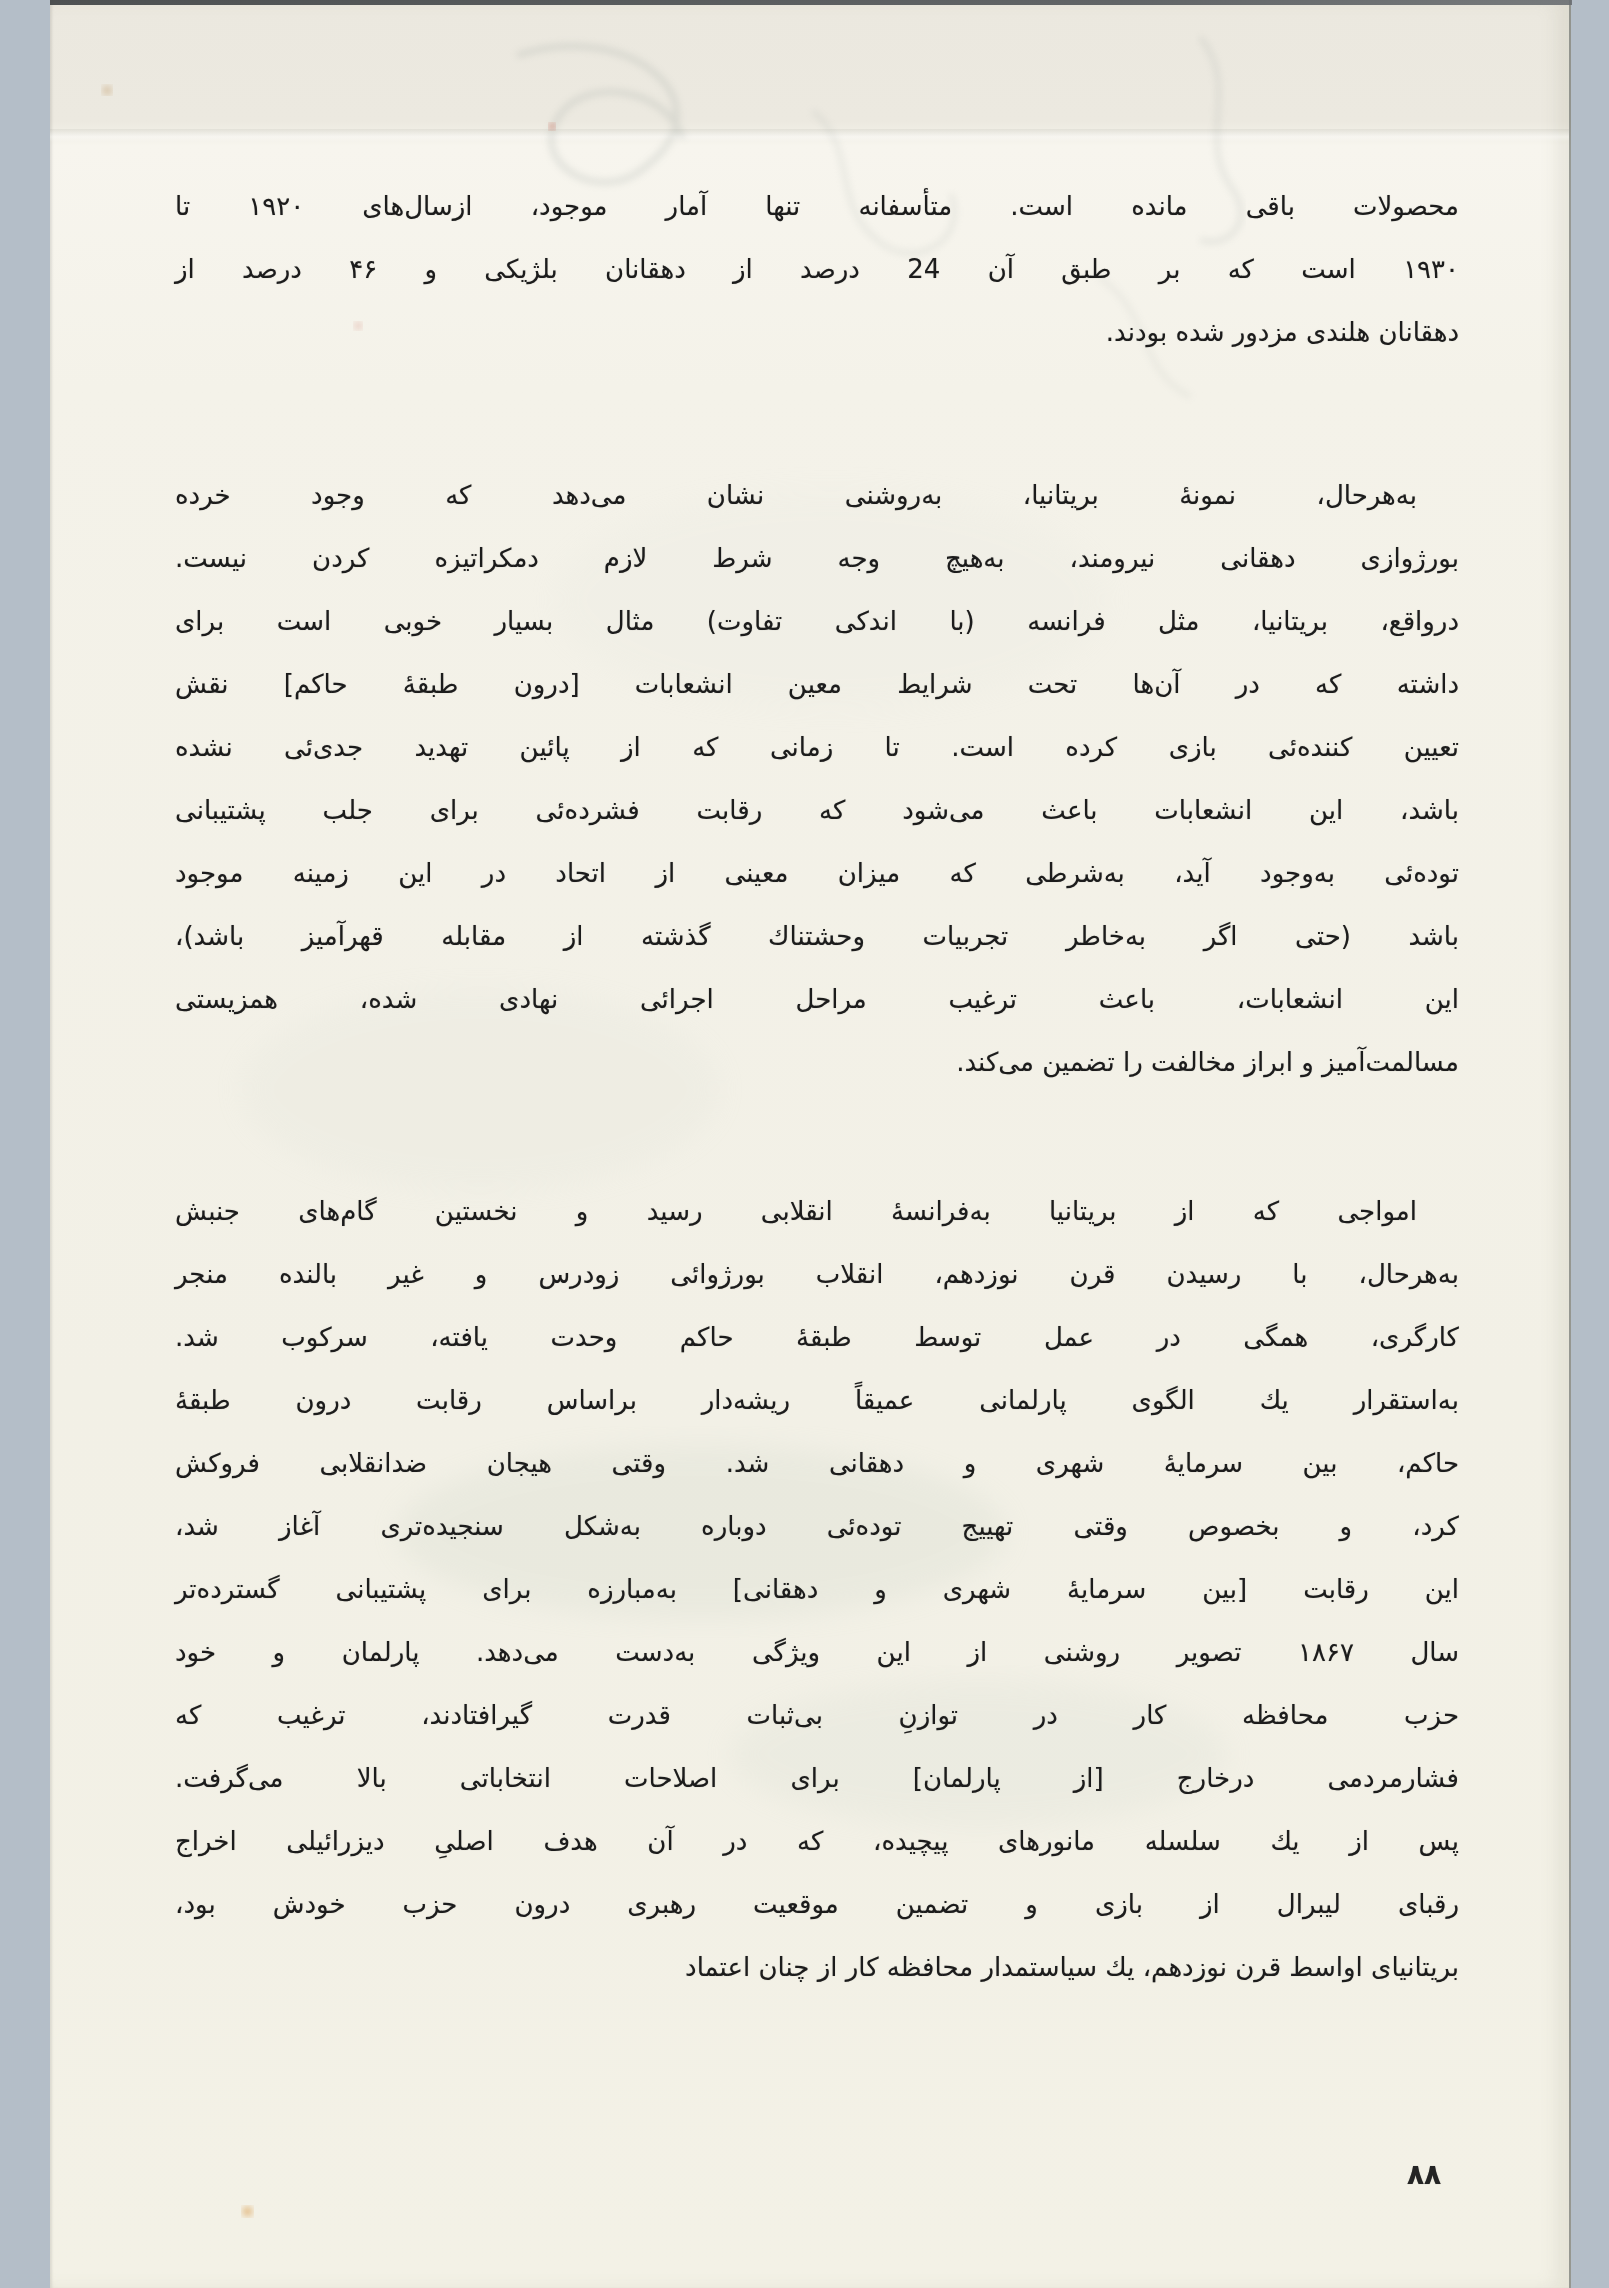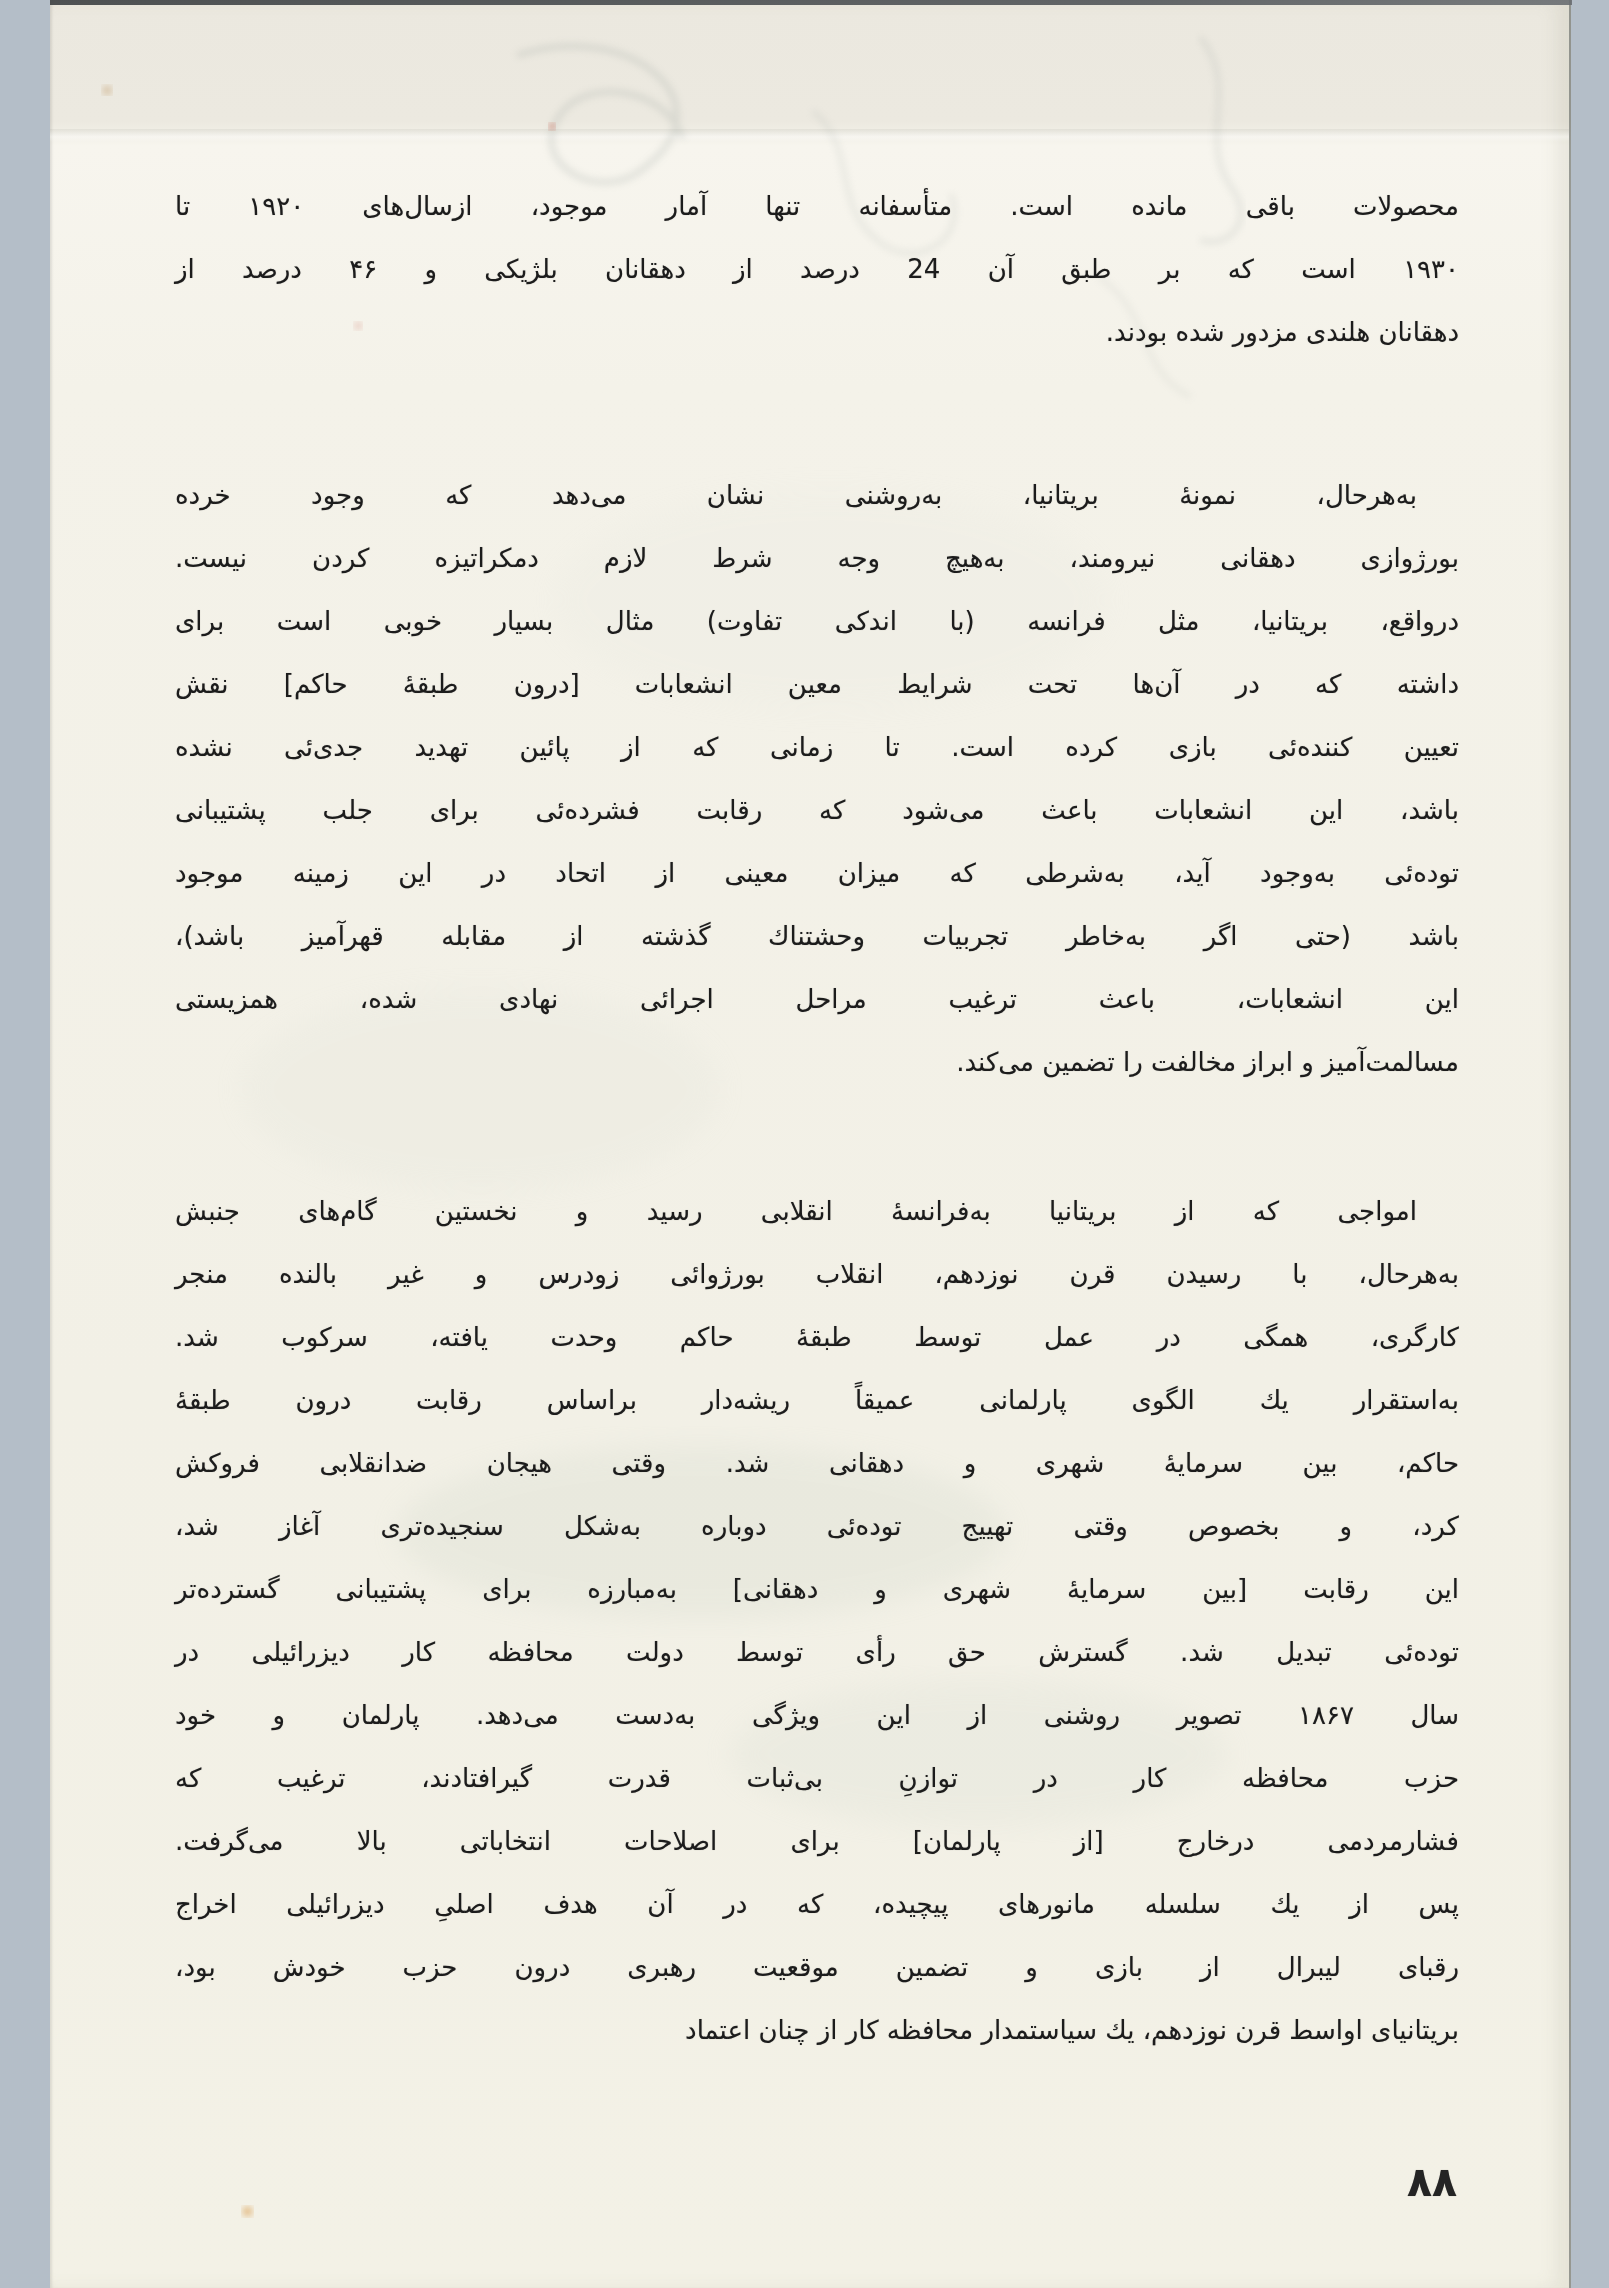--- a/index.html
+++ b/index.html
@@ -95,21 +95,21 @@
   .line.last {
     text-align-last: right;
   }
   .para.indent .line:first-child { padding-right: 42px; }
 
   .page-number {
     position: absolute;
     top: 2158px;
     left: 1407px;
     direction: rtl;
-    font-size: 41px;
+    font-size: 28px;
     font-weight: bold;
     color: #242424;
     letter-spacing: 1.8px;
     text-shadow: 0 0 0.9px rgba(20,20,20,0.4);
   }
 </style>
 </head>
 <body>
 
 <div class="scan">
@@ -163,21 +163,20 @@
         <div class="line last">مسالمت‌آمیز و ابراز مخالفت را تضمین می‌کند.</div>
       </div>
       <div class="para indent">
         <div class="line">امواجی که از بریتانیا به‌فرانسهٔ انقلابی رسید و نخستین گام‌های جنبش</div>
         <div class="line">به‌هرحال، با رسیدن قرن نوزدهم، انقلاب بورژوائی زودرس و غیر بالنده منجر</div>
         <div class="line">کارگری، همگی در عمل توسط طبقهٔ حاکم وحدت یافته، سرکوب شد.</div>
         <div class="line">به‌استقرار یك الگوی پارلمانی عمیقاً ریشه‌دار براساس رقابت درون طبقهٔ</div>
         <div class="line">حاکم، بین سرمایهٔ شهری و دهقانی شد. وقتی هیجان ضدانقلابی فروکش</div>
         <div class="line">کرد، و بخصوص وقتی تهییج توده‌ئی دوباره به‌شکل سنجیده‌تری آغاز شد،</div>
         <div class="line">این رقابت [بین سرمایهٔ شهری و دهقانی] به‌مبارزه برای پشتیبانی گسترده‌تر</div>
-        <div class="line">توده‌ئی تبدیل شد. گسترش حق رأی توسط دولت محافظه کار دیزرائیلی در</div>
         <div class="line">سال ۱۸۶۷ تصویر روشنی از این ویژگی به‌دست می‌دهد. پارلمان و خود</div>
         <div class="line">حزب محافظه کار در توازنِ بی‌ثبات قدرت گیرافتادند، ترغیب که</div>
         <div class="line">فشارمردمی درخارج [از پارلمان] برای اصلاحات انتخاباتی بالا می‌گرفت.</div>
         <div class="line">پس از یك سلسله مانورهای پیچیده، که در آن هدف اصلیِ دیزرائیلی اخراج</div>
         <div class="line">رقبای لیبرال از بازی و تضمین موقعیت رهبری درون حزب خودش بود،</div>
         <div class="line last">بریتانیای اواسط قرن نوزدهم، یك سیاستمدار محافظه کار از چنان اعتماد</div>
       </div>
     </div>
 
   <div class="page-number">۸۸</div>

